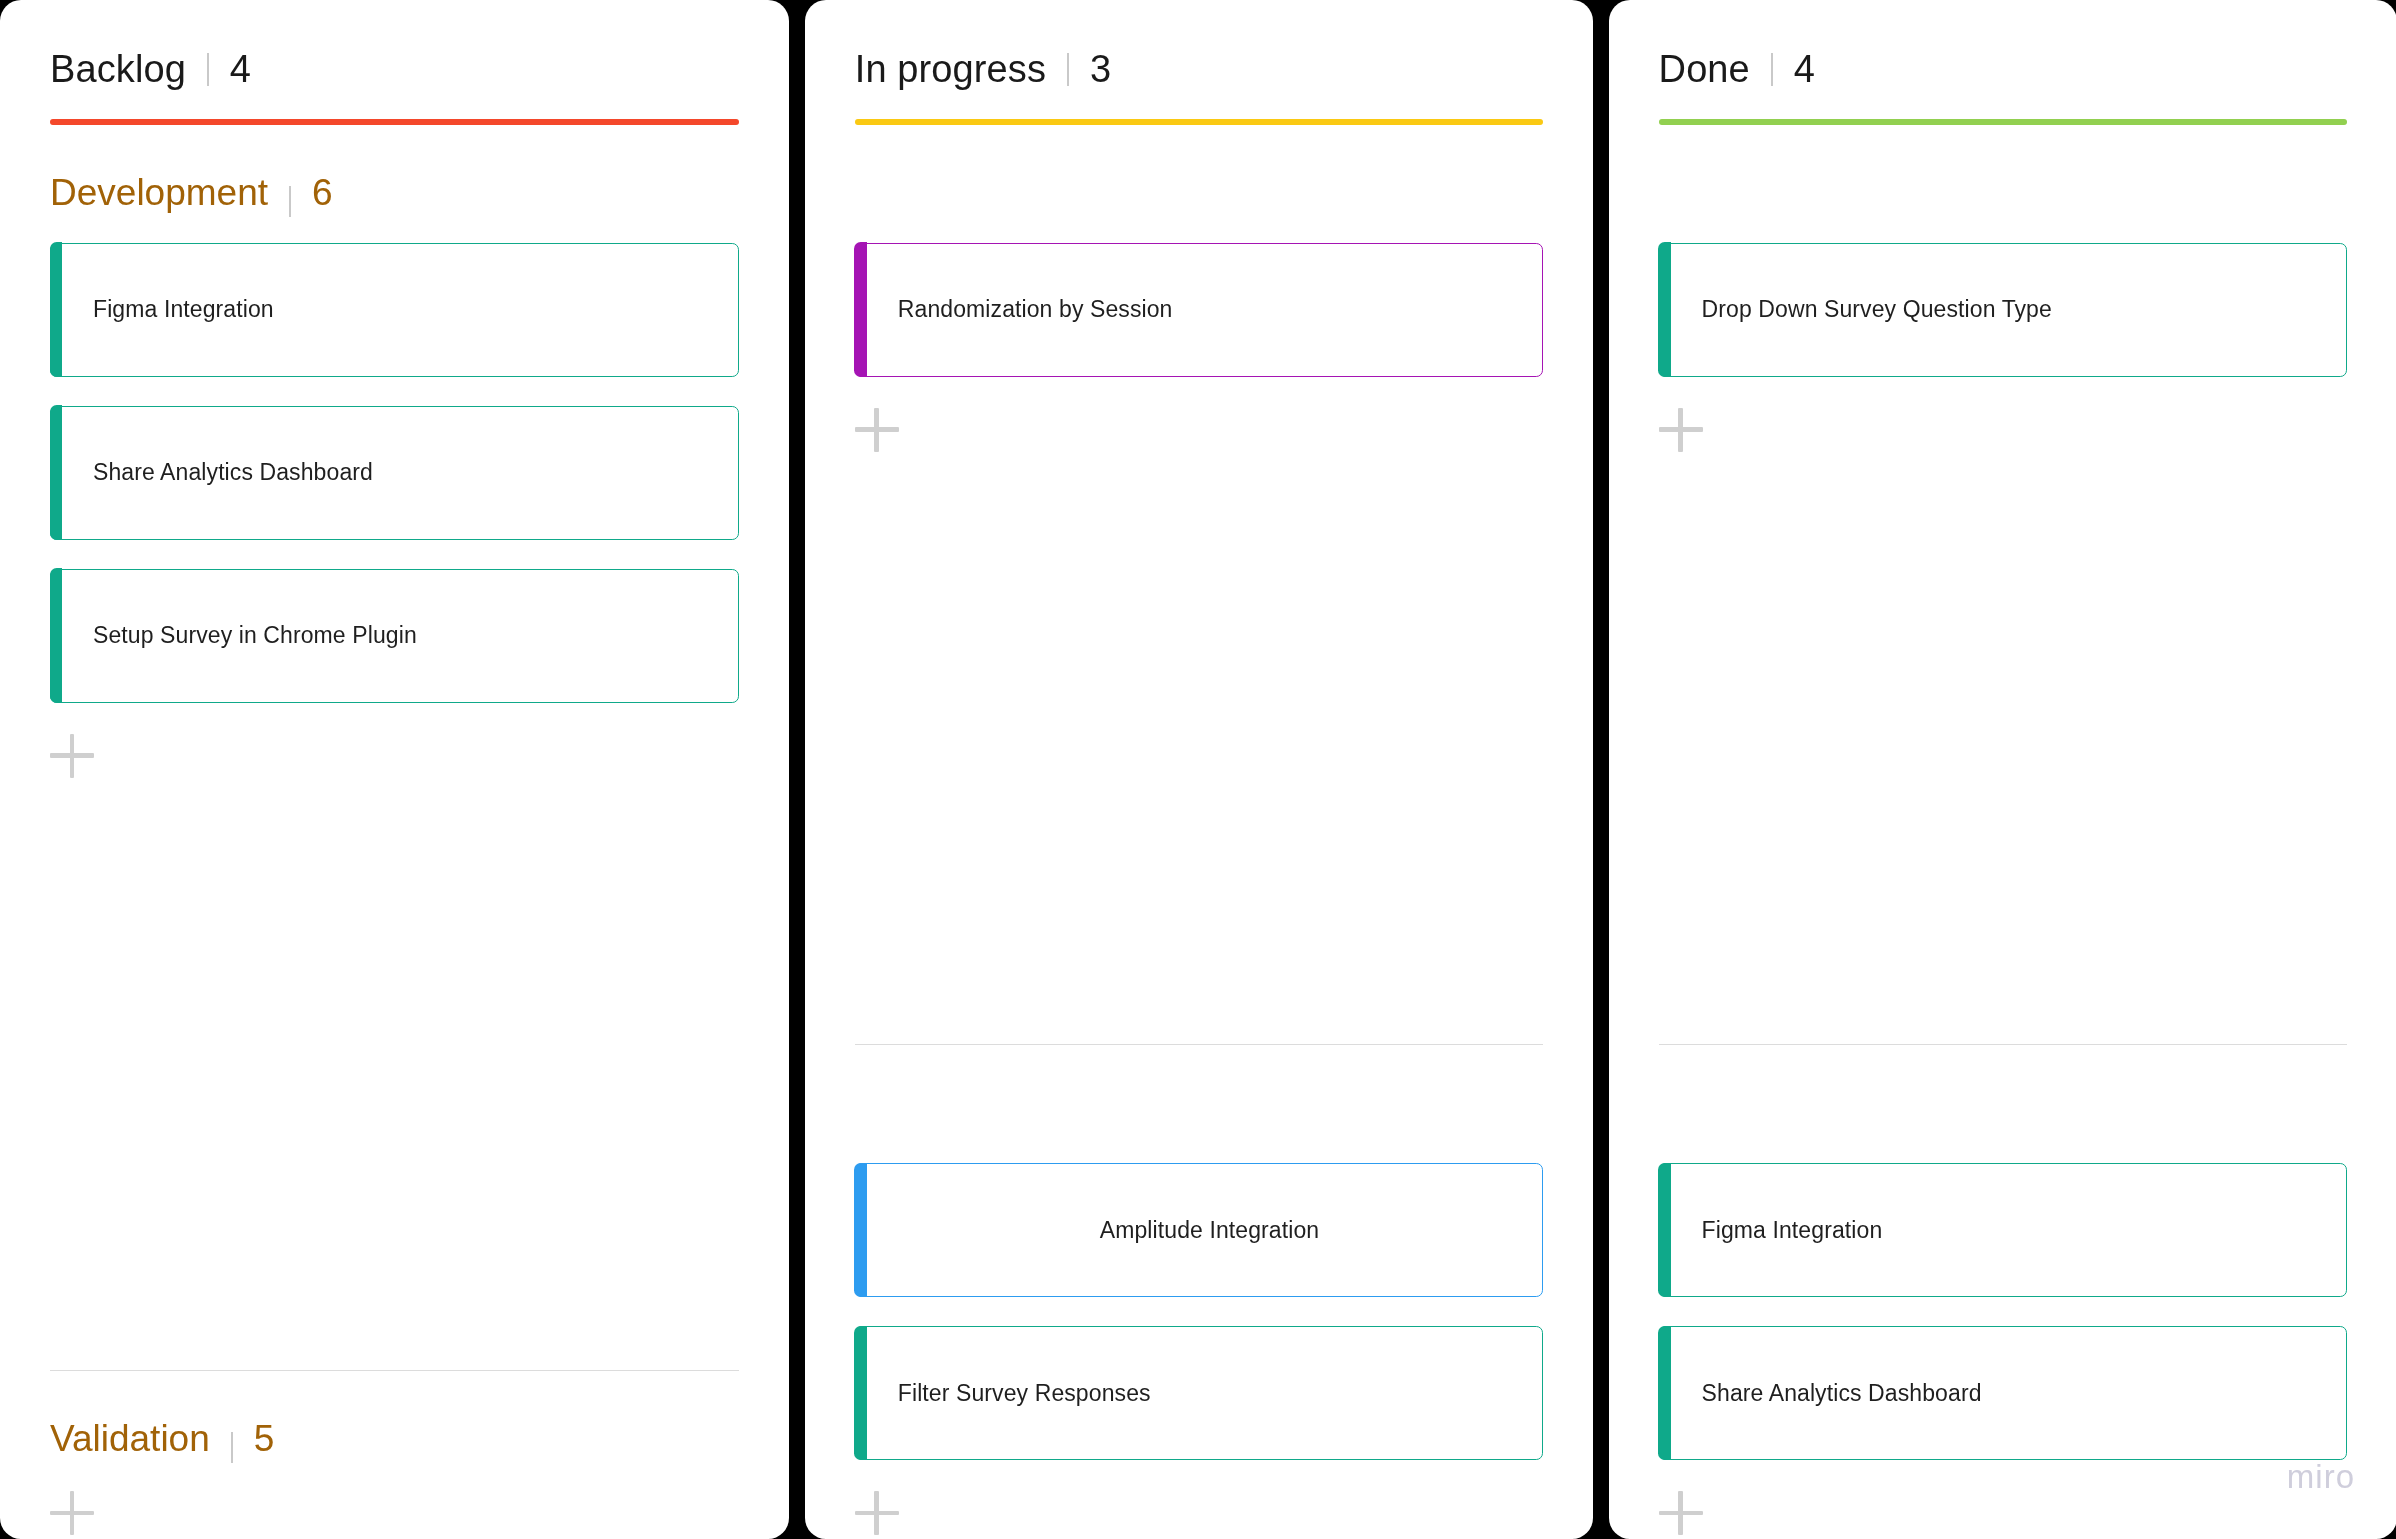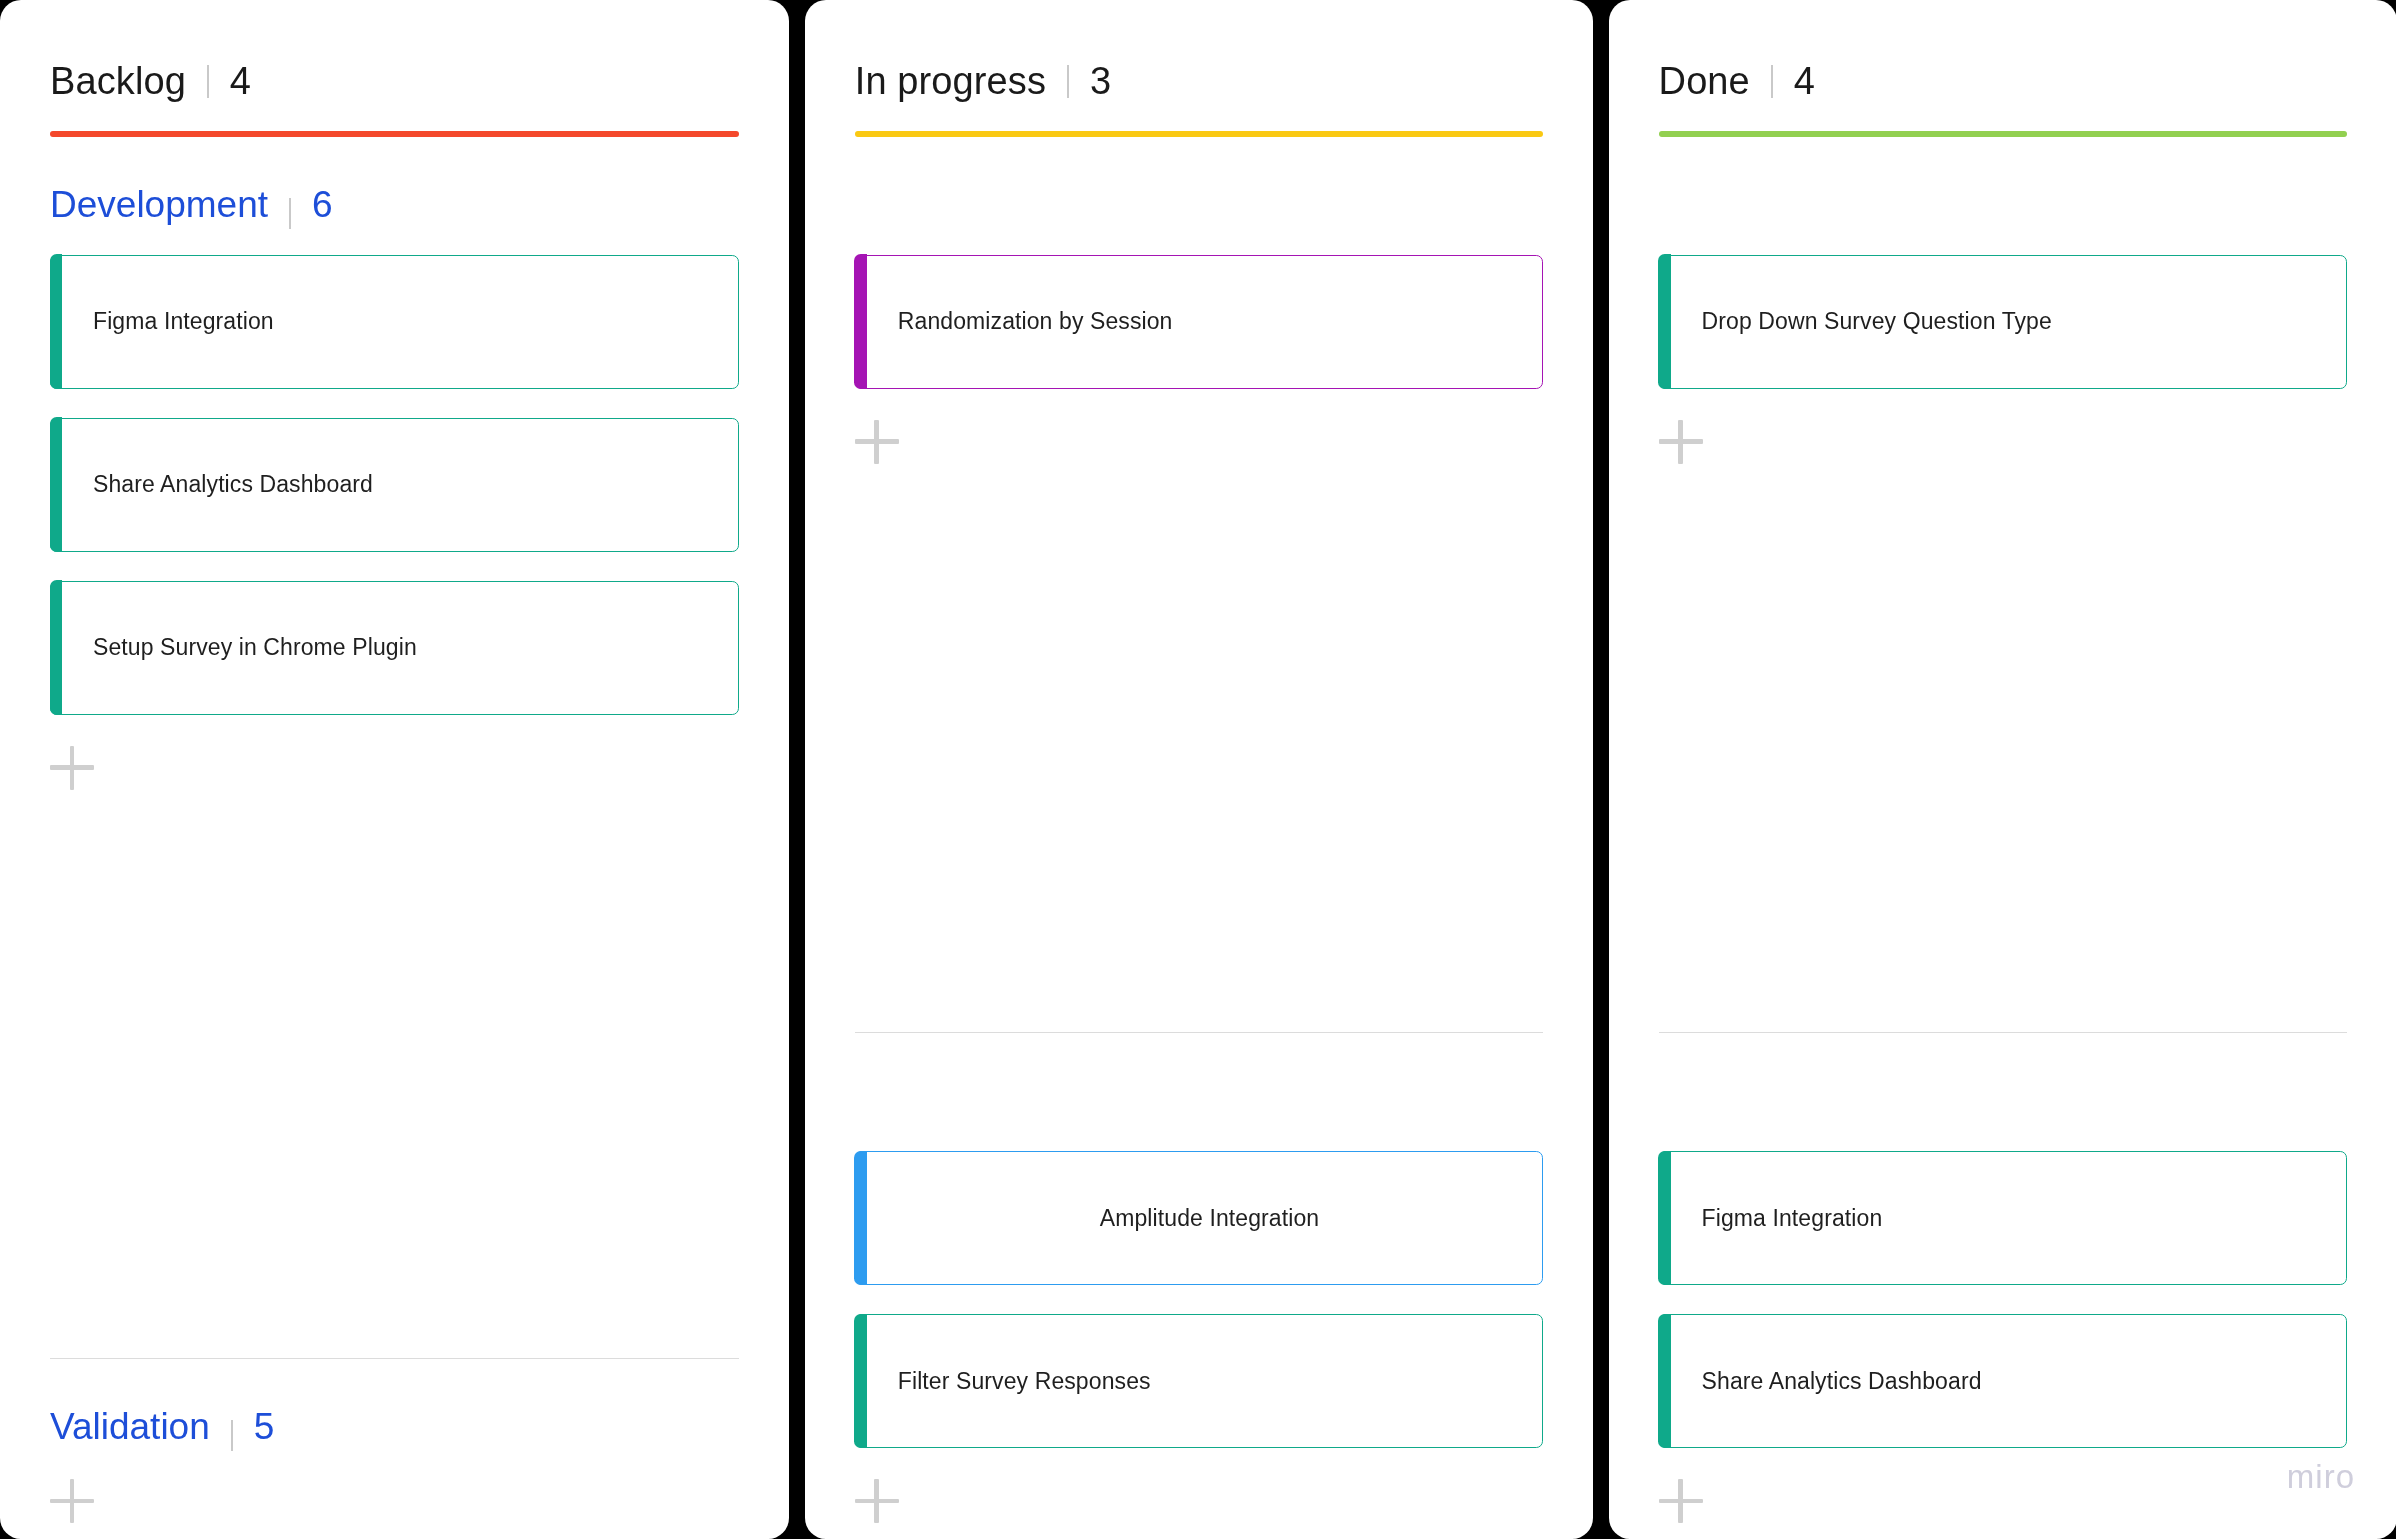--- a/index.html
+++ b/index.html
@@ -18,21 +18,21 @@
     height: 1539px;
     display: flex;
     gap: 15.4px;
     background: #000000;
   }
 
   .column {
     position: relative;
     background: #ffffff;
     border-radius: 21px;
-    padding: 16px 50px;
+    padding: 4px 50px;
     overflow: hidden;
   }
   .column.col-0 { width: 791px; }
   .column.col-1 { width: 790px; }
   .column.col-2 { width: 790px; }
 
   
   .col-head {
     display: flex;
     align-items: baseline;
@@ -60,21 +60,21 @@
     margin-top: 28px;
   }
 
   
   .group-head {
     display: flex;
     align-items: flex-end;
     margin-top: 47px;
     font-size: 37px;
     font-weight: 400;
-    color: #1d4ed8;
+    color: #a16207;
   }
   .group-head .sep {
     display: inline-block;
     width: 1.9px;
     height: 31px;
     background: #c9c9c9;
     margin: 0 21px;
     position: relative;
     top: 2.9px;
   }

